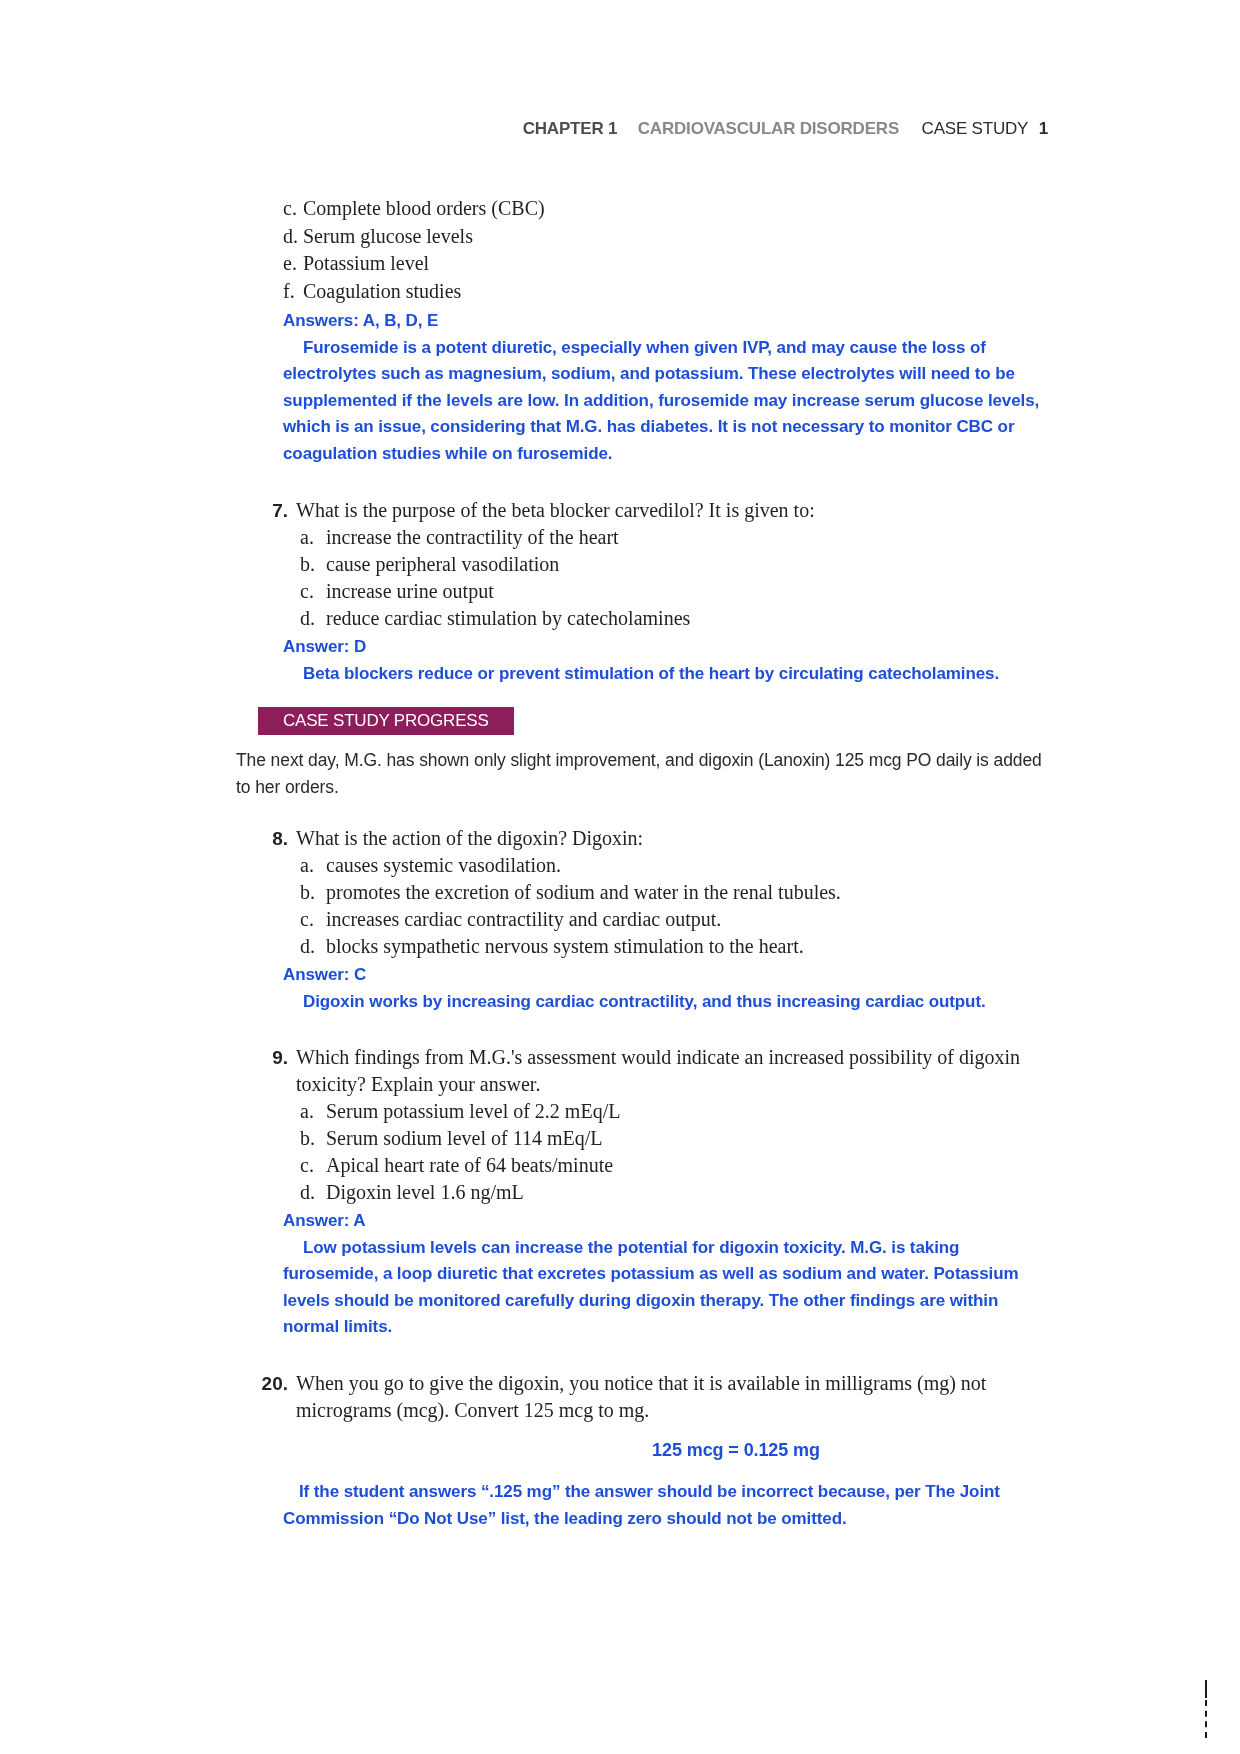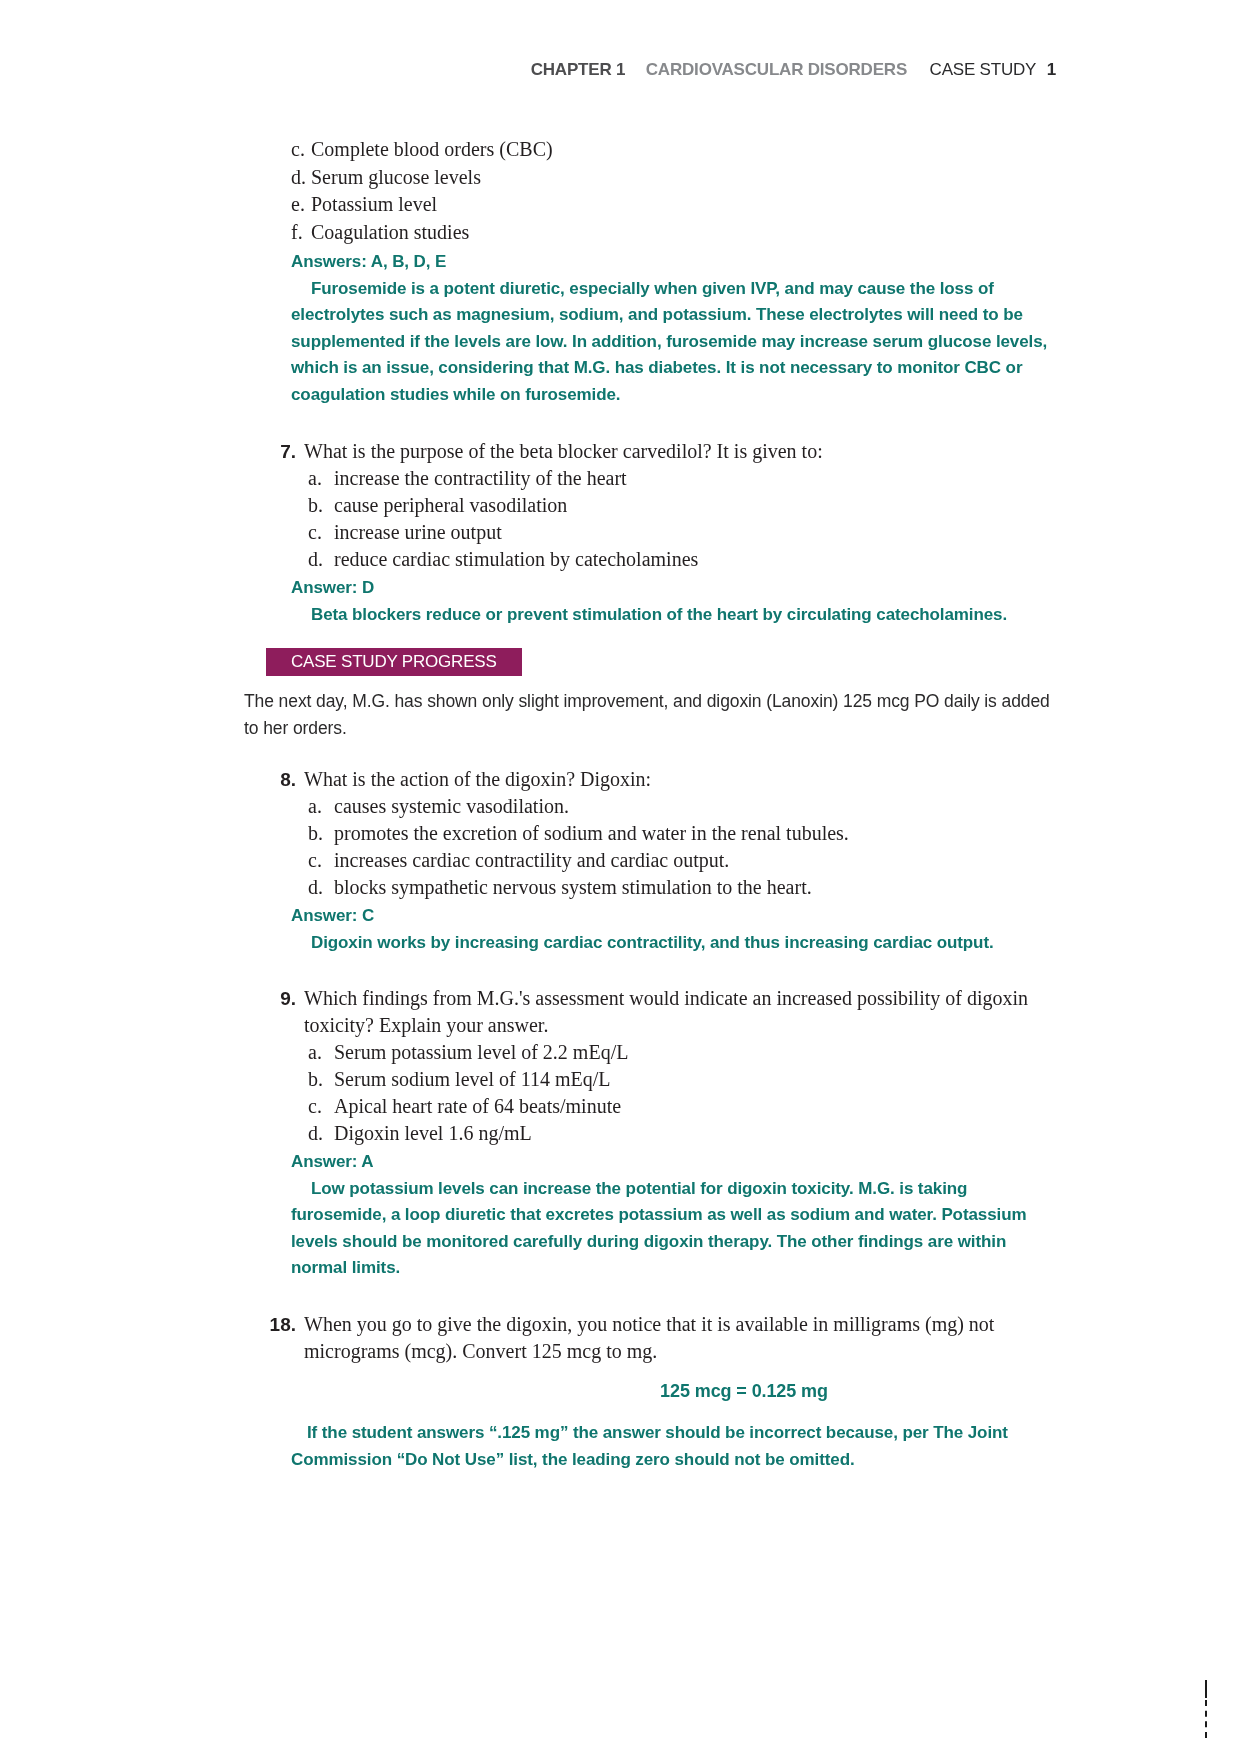--- a/index.html
+++ b/index.html
@@ -7,23 +7,23 @@
     position:relative;
     width:1240px; height:1754px;
     margin:0 auto;
     background:#ffffff;
     font-family:"Liberation Sans", sans-serif;
     color:#231f20;
     overflow:hidden;
   }
   .content {
     position:absolute;
-    left:244px; top:0;
+    left:236px; top:0;
     width:812px;
-    padding-top:60px;
+    padding-top:119px;
   }
   
   .runhead {
     text-align:right;
     font-size:17px;
     font-weight:700;
     letter-spacing:-0.2px;
     height:20px;
     line-height:20px;
     white-space:nowrap;
@@ -36,21 +36,21 @@
   
   .serif { font-family:"Liberation Serif", serif; font-size:20px; color:#231f20; }
 
   
   .carryover { margin-top:56px; }
   .copt { display:flex; margin-left:47px; line-height:27.5px; }
   .copt .letter { width:20px; flex:none; }
   .copt .otext { flex:1; }
 
   
-  .blue { color:#0f766e; font-weight:700; letter-spacing:-0.1px; }
+  .blue { color:#1d4ed8; font-weight:700; letter-spacing:-0.1px; }
   .ans-label { font-size:17px; line-height:22px; margin-left:47px; margin-top:5px; }
   .explain {
     font-size:17px; line-height:26.4px;
     margin-left:47px; margin-top:3px;
     width:760px;
     text-indent:20px;
   }
 
   
   .question { display:flex; margin-top:30px; }
@@ -228,21 +228,21 @@
           <span class="letter">d.</span>
           <span class="otext">Digoxin level 1.6 ng/mL</span>
         </div>
         <div class="q-ans blue">Answer: A</div>
         <div class="q-explain blue">Low potassium levels can increase the potential for digoxin toxicity. M.G. is taking furosemide, a loop diuretic that excretes potassium as well as sodium and water. Potassium levels should be monitored carefully during digoxin therapy. The other findings are within normal limits.</div>
       </div>
     </div>
 
     
     <div class="question">
-      <div class="qnum">18.</div>
+      <div class="qnum">20.</div>
       <div class="qbody serif">
         <div class="qtext">When you go to give the digoxin, you notice that it is available in milligrams (mg) not micrograms (mcg). Convert 125 mcg to mg.</div>
         <div class="equation blue">125 mcg = 0.125 mg</div>
         <div class="note blue">If the student answers “.125 mg” the answer should be incorrect because, per The Joint Commission “Do Not Use” list, the leading zero should not be omitted.</div>
       </div>
     </div>
 
   </div>
 
   <div class="trim-mark">

